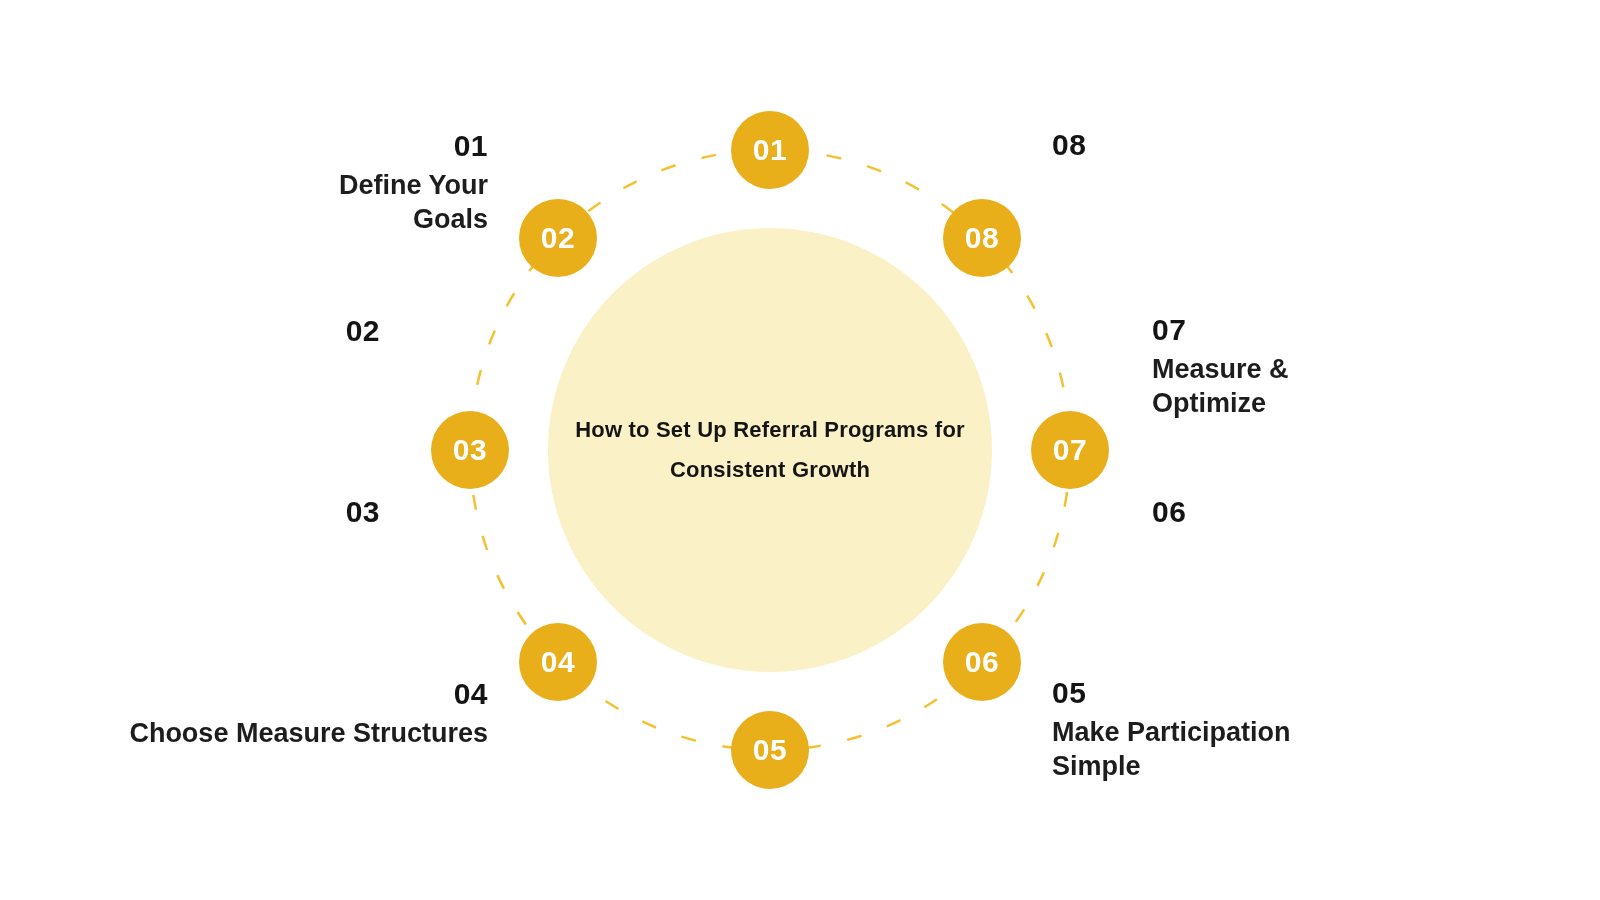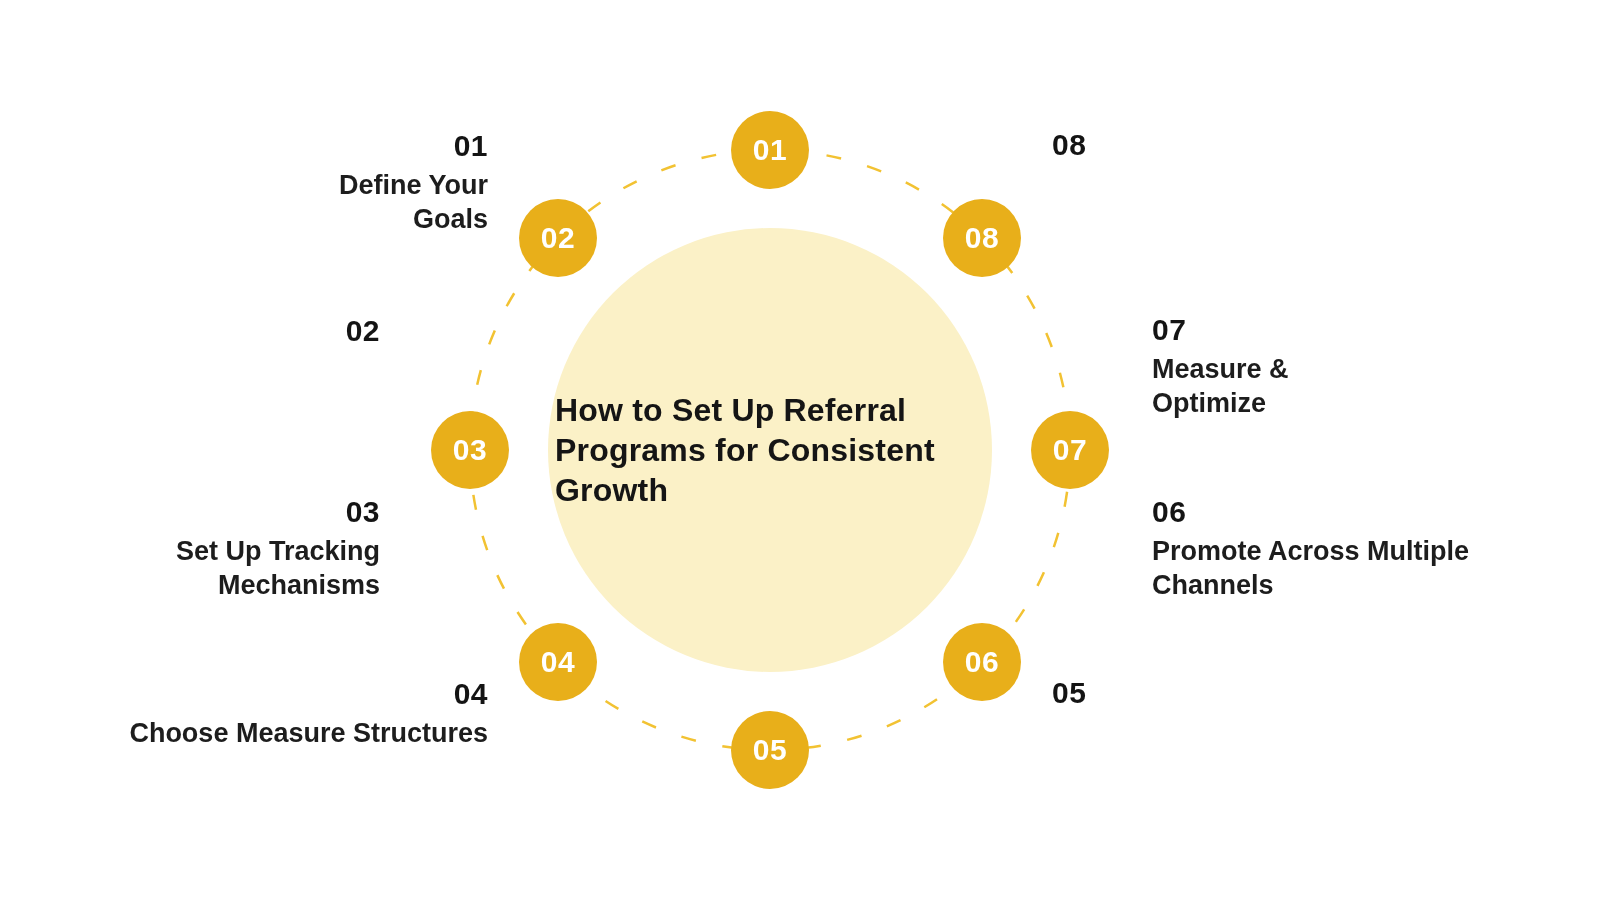--- a/index.html
+++ b/index.html
@@ -25,22 +25,22 @@
   .center-circle {
     position: absolute;
     left: 548px; top: 228px;
     width: 444px; height: 444px;
     border-radius: 50%;
     background: var(--center-fill);
     display: flex; align-items: center; justify-content: center;
   }
   .center-title {
     width: 430px;
-    text-align: left;
-    font-size: 32px;
+    text-align: center;
+    font-size: 22px;
     font-weight: 700;
     line-height: 40px;
     color: #151515;
     letter-spacing: 0.2px;
   }
 
   .badge {
     position: absolute;
     width: 78px; height: 78px;
     border-radius: 50%;
@@ -120,32 +120,31 @@
 
   <div class="step step-01 side-left">
     <div class="step-num">01</div>
     <div class="step-label">Define Your Goals</div>
   </div>
   <div class="step step-02 side-left">
     <div class="step-num">02</div>
   </div>
   <div class="step step-03 side-left">
     <div class="step-num">03</div>
-    <div class="step-label">Set Up Tracking Mechanisms</div>
   </div>
   <div class="step step-04 side-left">
     <div class="step-num">04</div>
     <div class="step-label">Choose Measure Structures</div>
   </div>
   <div class="step step-05 side-right">
     <div class="step-num">05</div>
+    <div class="step-label">Make Participation Simple</div>
   </div>
   <div class="step step-06 side-right">
     <div class="step-num">06</div>
-    <div class="step-label">Promote Across Multiple Channels</div>
   </div>
   <div class="step step-07 side-right">
     <div class="step-num">07</div>
     <div class="step-label">Measure &amp; Optimize</div>
   </div>
   <div class="step step-08 side-right">
     <div class="step-num">08</div>
   </div>
 
 </div>

